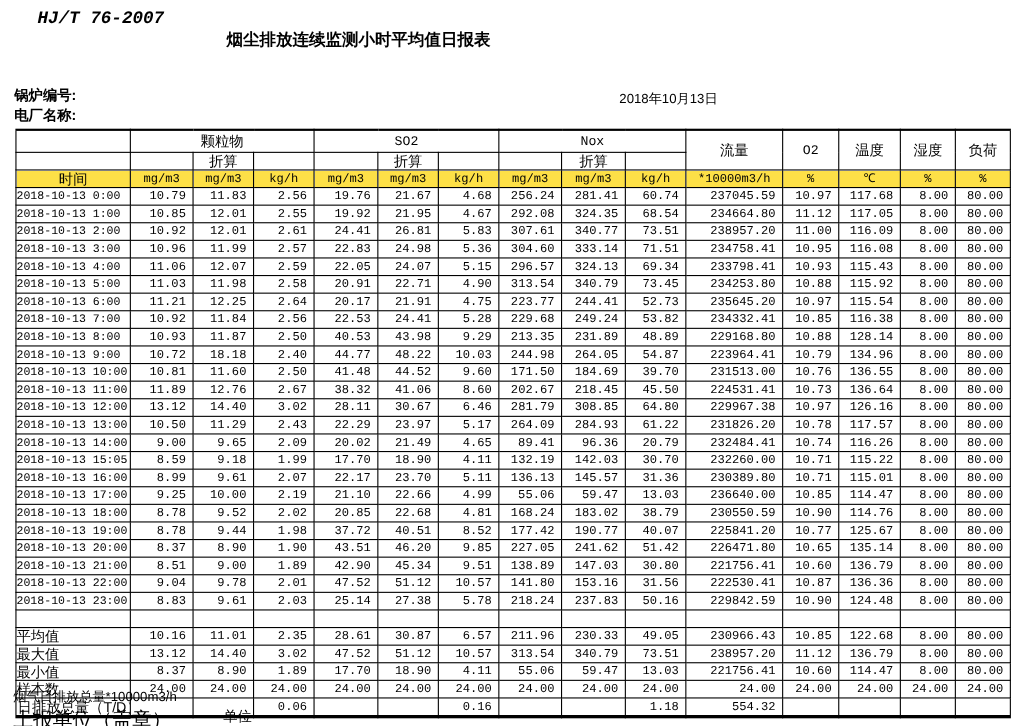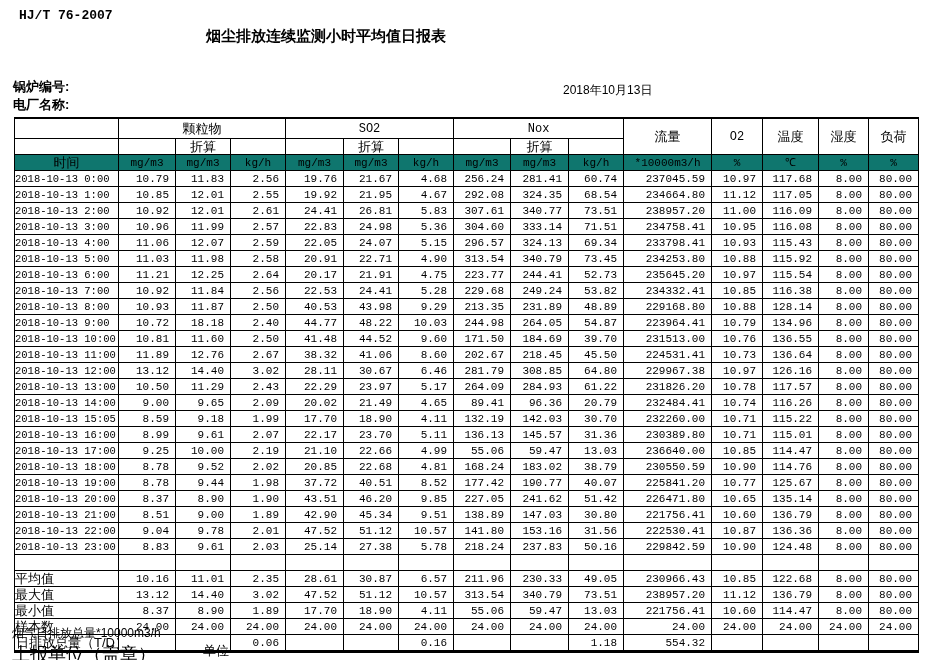--- a/index.html
+++ b/index.html
@@ -1,21 +1,21 @@
 <!DOCTYPE html>
 <html><head>
 <meta charset="utf-8">
 <style>
   html,body{margin:0;padding:0;}
   body{
     width:939px;height:660px;position:relative;background:#ffffff;
     font-family:"Liberation Mono","DejaVu Sans Mono",monospace;color:#000;
   }
   .abs{position:absolute;white-space:nowrap;}
-  #standard{left:19px;top:8px;font-size:13px;font-weight:bold;}
+  #standard{left:34px;top:8px;font-size:16px;font-weight:bold;font-style:italic;}
   #title{left:206px;top:27px;font-size:15px;font-weight:bold;font-family:"Liberation Sans",sans-serif;}
   #plant-label{left:13px;top:60px;font-size:13px;font-weight:bold;font-family:"Liberation Sans",sans-serif;margin-top:36px;}
   #boiler-label{left:13px;top:78px;font-size:13px;font-weight:bold;font-family:"Liberation Sans",sans-serif;}
   #report-date{left:563px;top:82px;font-size:12px;font-family:"Liberation Sans",sans-serif;}
   #footer-note{left:12px;top:625px;font-size:12px;font-family:"Liberation Sans",sans-serif;}
   #footer-report-unit{left:12px;top:642px;font-size:18px;font-family:Liberation Serif, serif;}
   #footer-unit{left:203px;top:642px;font-size:13px;font-family:"Liberation Sans",sans-serif;}
 
   table#report{
     position:absolute;left:14px;top:117px;width:904px;
@@ -23,21 +23,21 @@
     border-top:2px solid #000;border-bottom:3px solid #000;
     border-left:1px solid #000;border-right:1px solid #000;border-radius:31px;
   }
   #report td{
     border:1px solid #000;padding:0;overflow:hidden;white-space:nowrap;
     font-size:11px;line-height:14px;height:15px;
   }
   #report tr.h1 td{height:19px;}
   .cjk{font-family:"Liberation Sans",sans-serif;font-size:13px !important;text-align:center;}
   .grp{font-family:"Liberation Mono","DejaVu Sans Mono",monospace;font-size:12px !important;text-align:center;}
-  .units td{background:#0f766e;text-align:center;}
+  .units td{background:#fde047;text-align:center;}
   .num{text-align:right;padding-right:6px !important;}
   .time{text-align:left;padding-right:4px !important;font-size:10.5px !important;}
   .slabel{font-family:"Liberation Sans",sans-serif;font-size:13px !important;text-align:left;padding-right:4px !important;}
   .slabel.left{text-align:left;padding-left:1px !important;}
   .spacer td{height:14px;}
 </style>
 </head>
 <body>
 
 <div class="abs" id="standard">HJ/T  76-2007</div>

